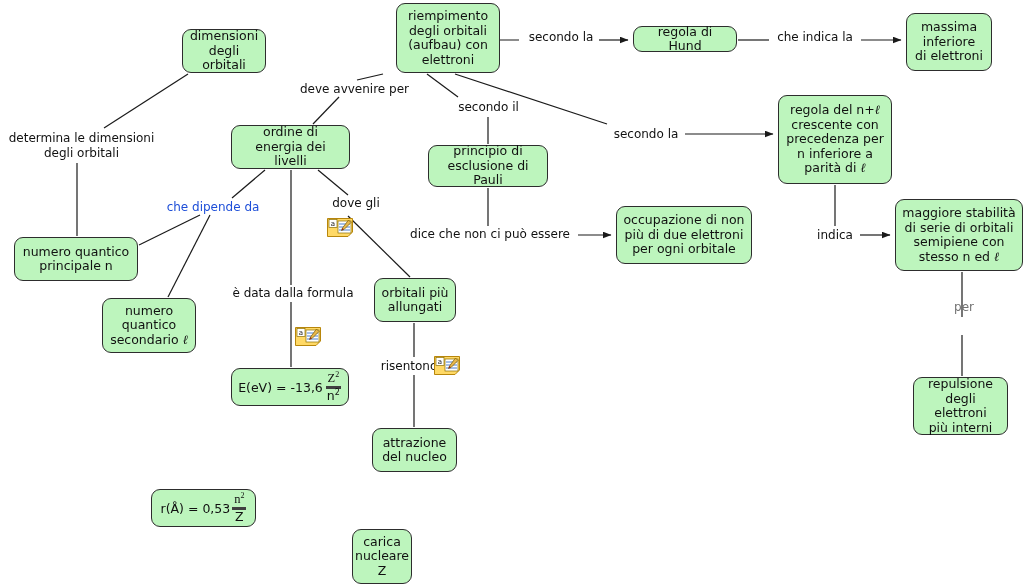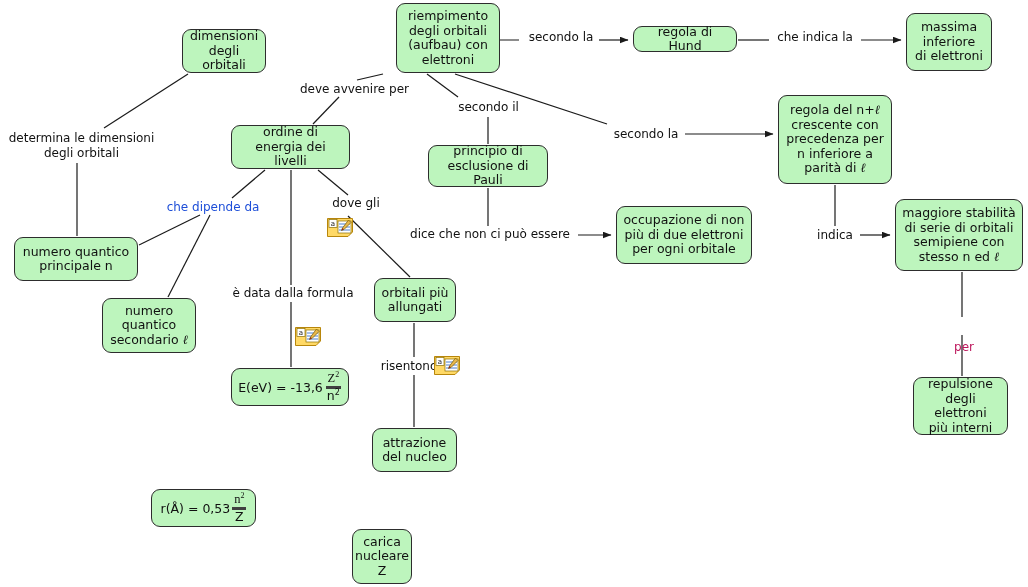--- a/index.html
+++ b/index.html
@@ -182,21 +182,21 @@
       <div class="edge-label" style="left: 296px; top: 82px; width: 117px; color: rgb(17, 17, 17);">deve avvenire per</div>
       <div class="edge-label" style="left: 455px; top: 100px; width: 67px; color: rgb(17, 17, 17);">secondo il</div>
       <div class="edge-label" style="left: 609px; top: 127px; width: 74px; color: rgb(17, 17, 17);">secondo la</div>
       <div class="edge-label" style="left: 0px; top: 131px; width: 163px; color: rgb(17, 17, 17);">determina le dimensioni
 degli orbitali</div>
       <div class="edge-label" style="left: 163px; top: 200px; width: 100px; color: #1d4ed8;">che dipende da</div>
       <div class="edge-label" style="left: 330px; top: 196px; width: 52px; color: rgb(17, 17, 17);">dove gli</div>
       <div class="edge-label" style="left: 406px; top: 227px; width: 168px; color: rgb(17, 17, 17);">dice che non ci può essere</div>
       <div class="edge-label" style="left: 814px; top: 228px; width: 42px; color: rgb(17, 17, 17);">indica</div>
       <div class="edge-label" style="left: 228px; top: 286px; width: 130px; color: rgb(17, 17, 17);">è data dalla formula</div>
-      <div class="edge-label" style="left: 952px; top: 340px; width: 24px; color: #be185d;">per</div>
+      <div class="edge-label" style="left: 952px; top: 300px; width: 24px; color: #737373;">per</div>
       <div class="edge-label" style="left: 378px; top: 359px; width: 62px; color: rgb(17, 17, 17);">risentono</div>
     </div>
   <div id="notes-group">
       <div class="note-icon" style="left: 327px; top: 218px;"><svg viewBox="0 0 26 19" width="26" height="19" xmlns="http://www.w3.org/2000/svg">
           <path d="M0.5 0.5 H25.5 V14 L21 18.5 H0.5 Z" fill="#ffd966" stroke="#b8860b" stroke-width="1"></path>
           <rect x="2" y="1.5" width="8" height="8" fill="#ffffff" stroke="#8a6d00" stroke-width="0.7"></rect>
           <text x="6" y="8.3" font-size="7" font-family="DejaVu Sans, sans-serif" text-anchor="middle" fill="#111111">a</text>
           <rect x="11" y="3" width="13" height="12" fill="#ffffff" stroke="#8a6d00" stroke-width="0.7"></rect>
           <line x1="12" y1="6" x2="23" y2="6" stroke="#4a7fd0" stroke-width="1"></line>
           <line x1="12" y1="9" x2="23" y2="9" stroke="#4a7fd0" stroke-width="1"></line>

